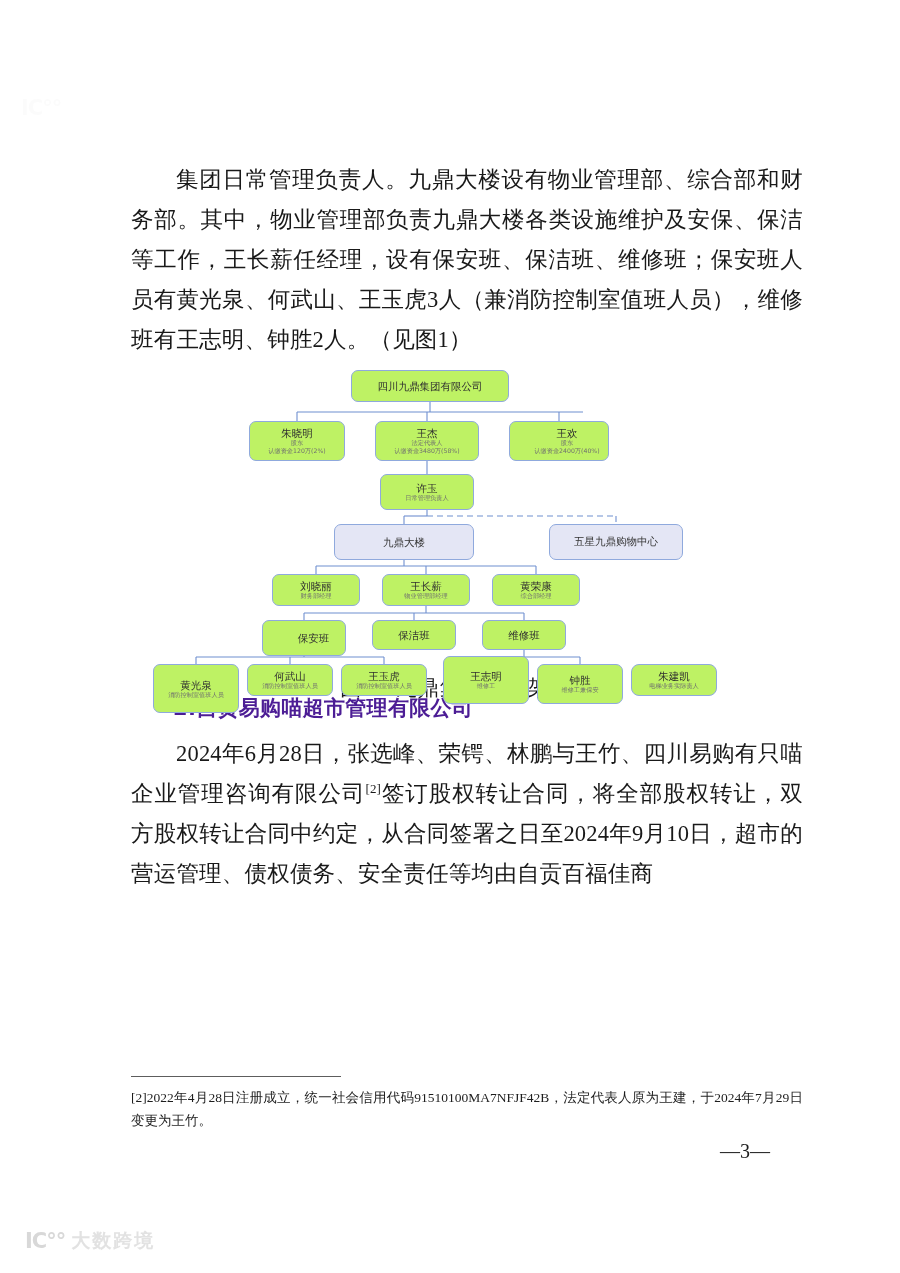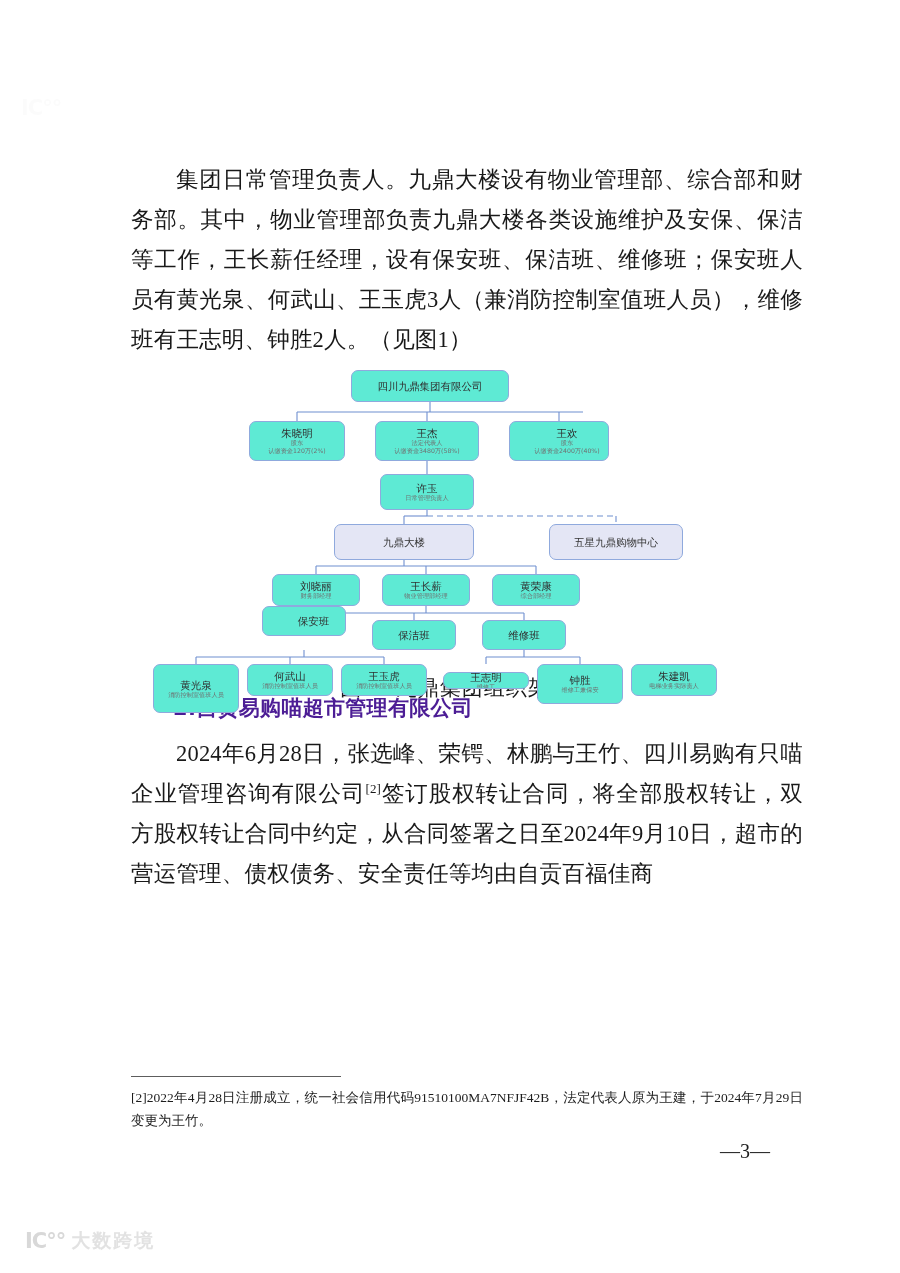--- a/index.html
+++ b/index.html
@@ -100,21 +100,21 @@
     left: 0;
     top: 0;
     width: 672px;
     height: 300px;
   }
   .node {
     position: absolute;
     box-sizing: border-box;
     border: 1.2px solid #8fa9dd;
     border-radius: 7px;
-    background: #5eead4;
+    background: #bef264;
     display: flex;
     flex-direction: column;
     align-items: center;
     justify-content: center;
     text-align: center;
     font-family: "DejaVu Sans", "Liberation Sans", sans-serif;
     color: #3d3d3d;
     z-index: 2;
     overflow: hidden;
   }
@@ -259,65 +259,65 @@
             <div class="n-sub">股东</div>
             <div class="n-sub2">认缴资金2400万(40%)</div>
           </div>
           <div class="node" style="left: 249px; top: 110px; width: 94px; height: 36px;">
             <div class="n-title">许玉</div>
             <div class="n-sub">日常管理负责人</div>
           </div>
           <div class="node fill" style="left: 203px; top: 160px; width: 140px; height: 36px;">
             <div class="n-title">九鼎大楼</div>
           </div>
-          <div class="node fill" style="left: 418px; top: 160px; width: 134px; height: 36px;">
+          <div class="node fill" style="left: 418px; top: 160px; width: 134px; height: 36px; font-family: Liberation Serif, serif;">
             <div class="n-title">五星九鼎购物中心</div>
           </div>
           <div class="node" style="left: 141px; top: 210px; width: 88px; height: 32px;">
             <div class="n-title">刘晓丽</div>
             <div class="n-sub">财务部经理</div>
           </div>
           <div class="node" style="left: 251px; top: 210px; width: 88px; height: 32px;">
             <div class="n-title">王长薪</div>
             <div class="n-sub">物业管理部经理</div>
           </div>
           <div class="node" style="left: 361px; top: 210px; width: 88px; height: 32px;">
             <div class="n-title">黄荣康</div>
             <div class="n-sub">综合部经理</div>
           </div>
-          <div class="node" style="left: 131px; top: 242px; width: 84px; height: 30px; padding-left: 19px;">
+          <div class="node" style="left: 131px; top: 256px; width: 84px; height: 36px; padding-left: 19px;">
             <div class="n-title">保安班</div>
           </div>
           <div class="node" style="left: 241px; top: 256px; width: 84px; height: 30px;">
             <div class="n-title">保洁班</div>
           </div>
           <div class="node" style="left: 351px; top: 256px; width: 84px; height: 30px;">
             <div class="n-title">维修班</div>
           </div>
           <div class="node" style="left: 22px; top: 300px; width: 86px; height: 49px; text-align: right;">
             <div class="n-title">黄光泉</div>
             <div class="n-sub">消防控制室值班人员</div>
           </div>
           <div class="node" style="left: 116px; top: 300px; width: 86px; height: 32px;">
             <div class="n-title">何武山</div>
             <div class="n-sub">消防控制室值班人员</div>
           </div>
           <div class="node" style="left: 210px; top: 300px; width: 86px; height: 32px;">
             <div class="n-title">王玉虎</div>
             <div class="n-sub">消防控制室值班人员</div>
           </div>
-          <div class="node" style="left: 312px; top: 308px; width: 86px; height: 17px;">
+          <div class="node" style="left: 312px; top: 292px; width: 86px; height: 48px;">
             <div class="n-title">王志明</div>
             <div class="n-sub">维修工</div>
           </div>
           <div class="node" style="left: 406px; top: 300px; width: 86px; height: 40px;">
             <div class="n-title">钟胜</div>
             <div class="n-sub">维修工兼保安</div>
           </div>
-          <div class="node" style="left: 500px; top: 300px; width: 86px; height: 32px;">
+          <div class="node" style="left: 500px; top: 300px; width: 86px; height: 32px; border-radius: 8px;">
             <div class="n-title">朱建凯</div>
             <div class="n-sub">电梯业务实际责人</div>
           </div>
         </div>
 
       <div class="fig-caption" style="position:absolute; left:0; top:306px; width:672px;">图1　九鼎集团组织架构图</div>
     </div>
 
     <h3 class="heading">2.自贡易购喵超市管理有限公司</h3>
 

